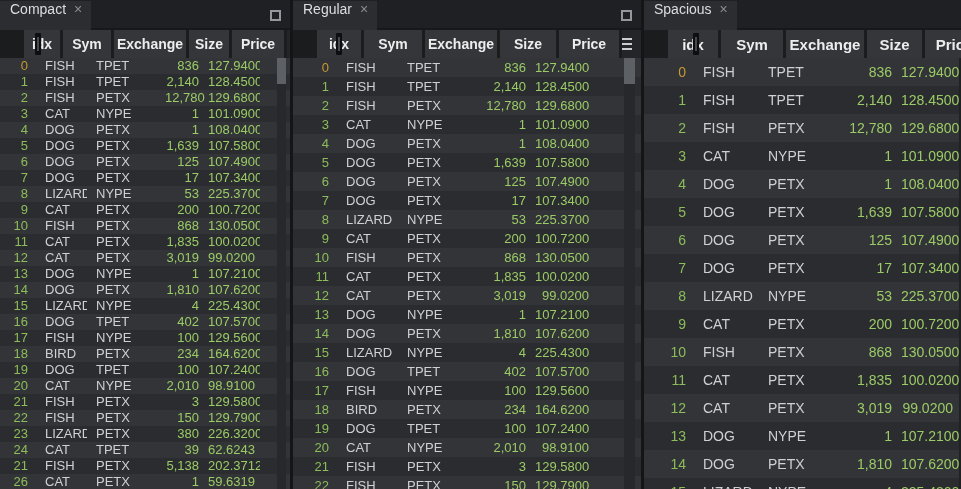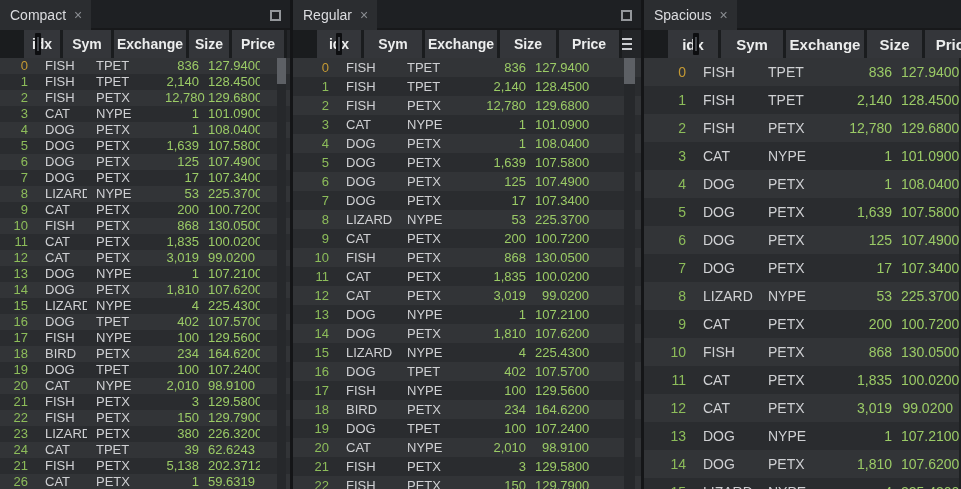--- a/index.html
+++ b/index.html
@@ -10,21 +10,21 @@
   .panel { position:relative; height:489px; flex:none; background:#1f2123; overflow:hidden; }
   .panel.compact  { width:290px; --w-idx:36px; --w-sym:48px; --w-exch:72px; --w-size:40px; --w-price:52px;
                     --rowh:16px; --fs:13px; }
   .panel.regular  { width:348px; --w-idx:44px; --w-sym:58px; --w-exch:72px; --w-size:56px; --w-price:60px;
                     --rowh:19px; --fs:13px; }
   .panel.spacious { width:345px; --w-idx:50px; --w-sym:62px; --w-exch:78px; --w-size:55px; --w-price:58px;
                     --rowh:28px; --fs:14px; }
 
   
   .tabstrip { position:relative; height:30px; background:#1e2023; border-bottom:2px solid #17181a; }
-  .tab { display:inline-flex; align-items:center; height:30px; padding:0 9px 0 10px;
+  .tab { display:inline-flex; align-items:flex-start; height:30px; padding:0 9px 0 10px;
          background:#2b2d30; cursor:pointer; }
   .tab-label { color:#dcdde0; font-size:14px; }
   .tab-close { color:#8b8e92; font-size:14px; margin-left:8px; }
   .maximize { position:absolute; top:10px; right:9px; width:11px; height:11px;
               border:2px solid #94979b; background:transparent; }
 
   
   .grid-header { position:relative; display:grid; height:28px; background:#1a1c1e; column-gap:3px;
     grid-template-columns: var(--w-idx) var(--w-sym) var(--w-exch) var(--w-size) var(--w-price) 1fr; padding-left: 24px; }
   .hcell { background:#34363a; color:#eceded; font-weight:bold; font-size:14px;

